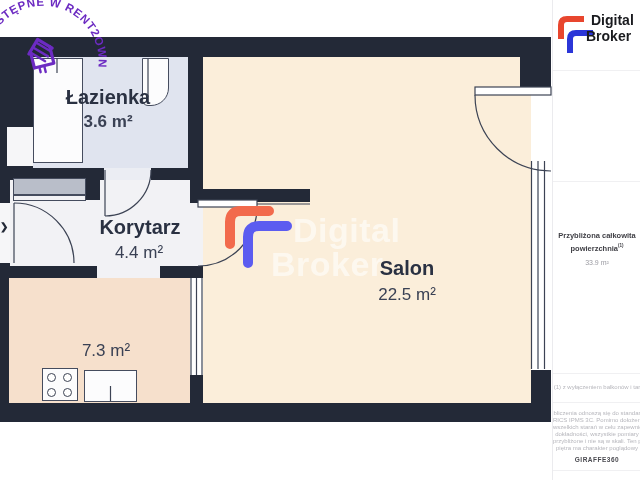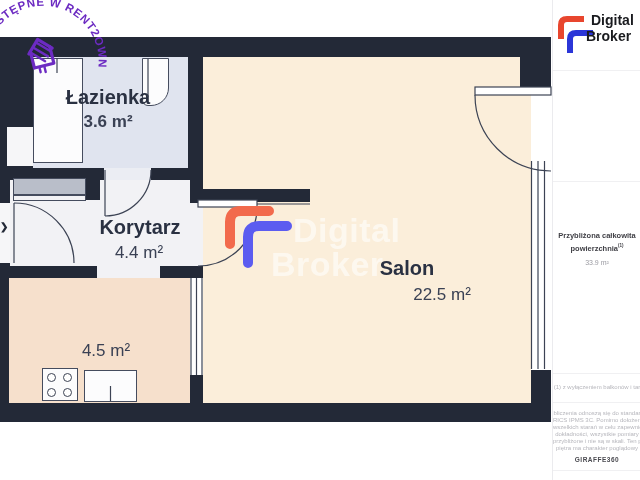--- a/index.html
+++ b/index.html
@@ -91,23 +91,23 @@
   </div>
   <div class="fix x-counter"></div>
 
   <div class="wm wm1">Digital</div>
   <div class="wm wm2">Broker</div>
 
   <div class="label rname" style="left:108px;top:86px;">Łazienka</div>
   <div class="label rarea" style="left:108px;top:112px;font-weight:bold;">3.6 m²</div>
   <div class="label rname" style="left:140px;top:216px;">Korytarz</div>
   <div class="label rarea" style="left:139px;top:243px;">4.4 m²</div>
-  <div class="label rarea" style="left:106px;top:341px;">4.5 m²</div>
+  <div class="label rarea" style="left:106px;top:341px;">7.3 m²</div>
   <div class="label rname" style="left:407px;top:257px;">Salon</div>
-  <div class="label rarea" style="left:407px;top:285px;margin-left:35px;">22.5 m²</div>
+  <div class="label rarea" style="left:407px;top:285px;">22.5 m²</div>
 
   <div class="abs entry-arrow">❯</div>
 
   <svg id="overlay" class="abs" width="640" height="480" viewBox="0 0 640 480">
     <g stroke="#3c4354" stroke-width="1.2" fill="none">
 
       <path d="M105,170 L105,216"></path>
       <path d="M105,216 A46,46 0 0 0 151,170"></path>
 
       <path d="M14,203 L14,263"></path>

